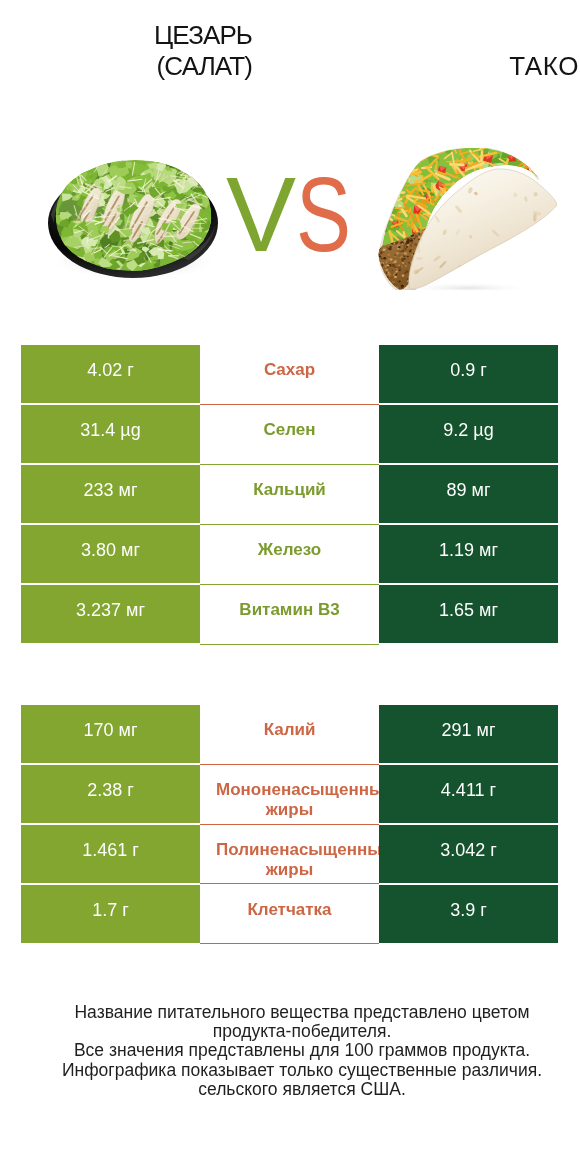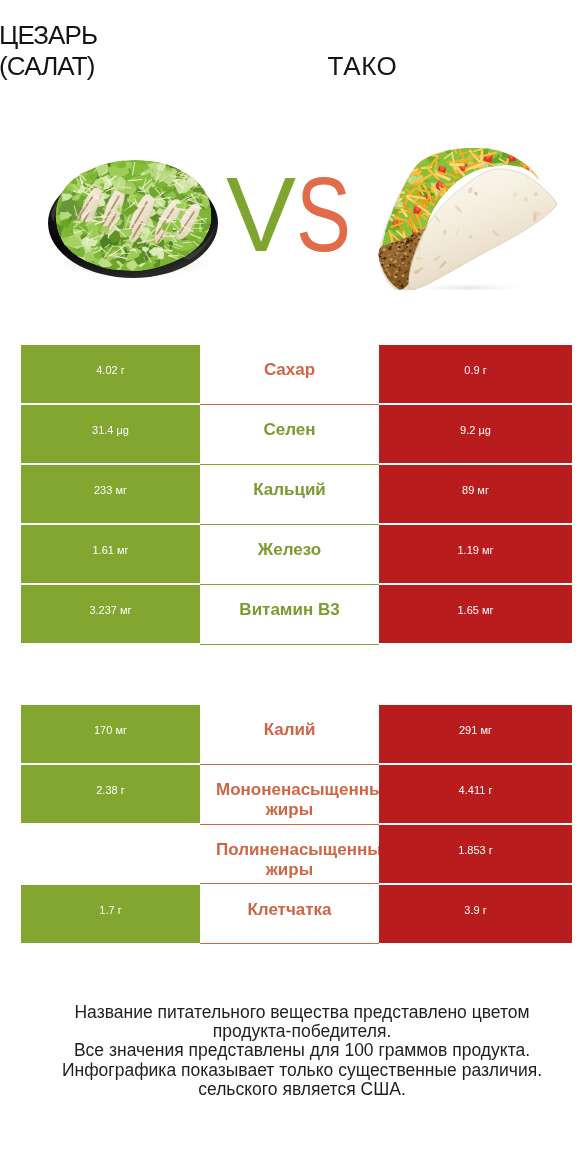--- a/index.html
+++ b/index.html
@@ -2,43 +2,43 @@
 <html><head>
 <meta charset="utf-8">
 <style>
   html,body{margin:0;padding:0;}
   body{width:580px;height:1174px;background:#ffffff;
        font-family:"Liberation Sans",sans-serif;position:relative;overflow:hidden;}
   .wrap{position:relative;width:580px;height:1174px;background:#fff;overflow:hidden;}
 
   
   .title{position:absolute;font-size:26px;line-height:30.2px;color:#141414;
-         text-align:left;white-space:nowrap;letter-spacing:-0.9px;text-indent:-0.9px;}
+         text-align:right;white-space:nowrap;letter-spacing:-0.9px;text-indent:-0.9px;}
   #title-left{left:0px;width:252px;top:20.3px;}
   #title-right{left:327px;width:252px;top:50.7px;letter-spacing:0.6px;text-indent:0.6px;}
 
   
   .hero{position:absolute;}
   #hero-salad{left:43px;top:150px;width:180px;height:138px;}
   #hero-taco{left:376px;top:148px;width:181px;height:142px;}
 
   
   #vs{position:absolute;left:226px;top:162px;width:140px;height:105px;
       font-size:105px;line-height:105px;font-weight:400;white-space:nowrap;}
   #vs .v{color:#7DA530;display:inline-block;}
   #vs .s{color:#E06C4A;display:inline-block;transform:scaleX(.785);transform-origin:left center;}
 
   
   #table{position:absolute;left:21px;top:344.7px;width:537px;height:598px;}
   .row{position:absolute;left:0;width:537px;height:59.98px;}
   
   .cell-l,.cell-r{position:absolute;top:0;height:58.3px;box-sizing:border-box;
-        color:#fefefe;font-size:11px;line-height:20.2px;text-align:center;padding-top:15.6px;}
+        color:#fefefe;font-size:18px;line-height:20.2px;text-align:center;padding-top:15.6px;}
   .cell-l{left:0;width:179px;background:#82A62F;}
-  .cell-r{left:358px;width:193px;background:#b91c1c;}
+  .cell-r{left:358px;width:179px;background:#14532d;}
   .cell-m{position:absolute;left:179px;top:0;width:179px;height:59.98px;
         box-sizing:border-box;display:flex;align-items:flex-start;justify-content:center;
         padding-top:15.6px;overflow:hidden;}
   .cell-m .lbl{width:147px;text-align:center;font-size:17px;font-weight:bold;line-height:20.2px;}
   .cell-m.win-left{border-bottom:1px solid #82A62F;}
   .cell-m.win-right{border-bottom:1px solid #CC6644;}
   .cell-m.win-left .lbl{color:#7C9B2E;}
   .cell-m.win-right .lbl{color:#CC6644;}
 
   
@@ -1653,21 +1653,21 @@
       <div class="cell-r"><span>9.2 µg</span></div>
     </div>
     <div class="row" style="top:119.96px">
       <div class="cell-l"><span>233 мг</span></div>
       <div class="cell-m win-left">
           <span class="lbl">Кальций</span>
         </div>
       <div class="cell-r"><span>89 мг</span></div>
     </div>
     <div class="row" style="top:179.94px">
-      <div class="cell-l"><span>1.61 мг</span></div>
+      <div class="cell-l"><span>3.80 мг</span></div>
       <div class="cell-m win-left">
           <span class="lbl">Железо</span>
         </div>
       <div class="cell-r"><span>1.19 мг</span></div>
     </div>
     <div class="row" style="top:239.92px">
       <div class="cell-l"><span>3.237 мг</span></div>
       <div class="cell-m win-left">
           <span class="lbl">Витамин B3</span>
         </div>
@@ -1681,24 +1681,25 @@
       <div class="cell-r"><span>291 мг</span></div>
     </div>
     <div class="row" style="top:419.86px">
       <div class="cell-l"><span>2.38 г</span></div>
       <div class="cell-m win-right">
           <span class="lbl">Мононенасыщенные жиры</span>
         </div>
       <div class="cell-r"><span>4.411 г</span></div>
     </div>
     <div class="row" style="top:479.84px">
+      <div class="cell-l"><span>1.461 г</span></div>
       <div class="cell-m win-right">
           <span class="lbl">Полиненасыщенные жиры</span>
         </div>
-      <div class="cell-r"><span>1.853 г</span></div>
+      <div class="cell-r"><span>3.042 г</span></div>
     </div>
     <div class="row" style="top:539.82px">
       <div class="cell-l"><span>1.7 г</span></div>
       <div class="cell-m win-right">
           <span class="lbl">Клетчатка</span>
         </div>
       <div class="cell-r"><span>3.9 г</span></div>
     </div>
   </div>
 

